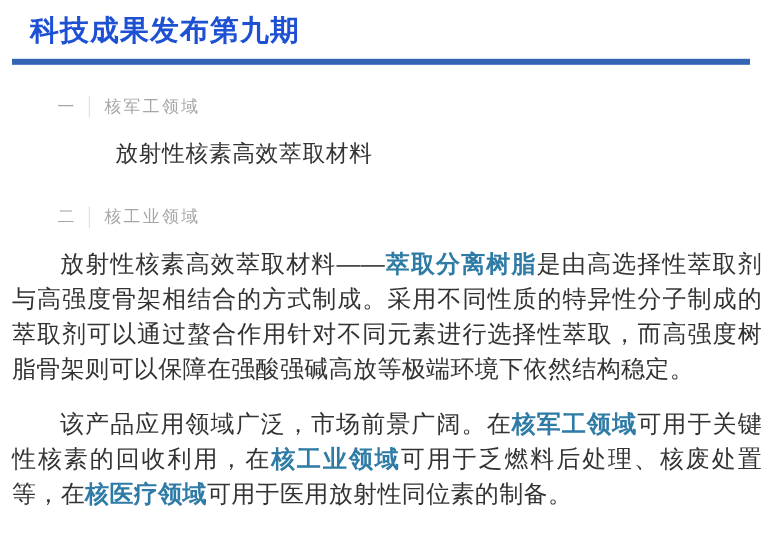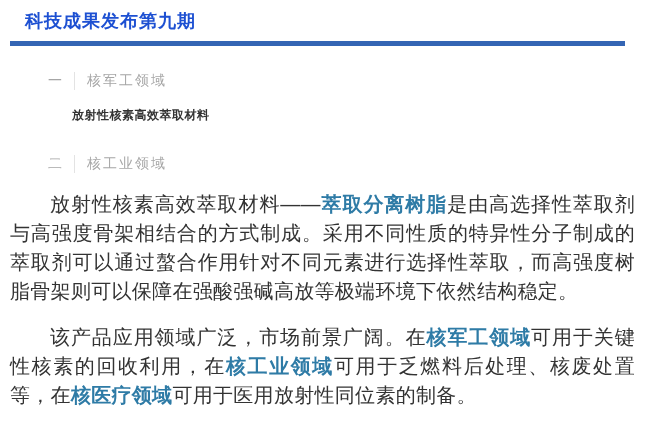--- a/index.html
+++ b/index.html
@@ -14,21 +14,21 @@
   html, body {
     width: 645px; height: 447px;
     background: #ffffff;
     font-family: "Liberation Sans", "DejaVu Sans", sans-serif;
     overflow: hidden;
   }
   .page { position: relative; width: 645px; height: 447px; background: #fff; }
 
   .doc-title {
     margin: 9px 0 0 25px;
-    font-size: 18px;
+    font-size: 24px;
     font-weight: bold;
     color: var(--title-blue);
     letter-spacing: 1px;
   }
   .title-rule {
     margin: 8px 0 0 10px;
     width: 615px;
     height: 5px;
     background: var(--rule-blue);
   }
@@ -43,23 +43,23 @@
   }
   .section-number { display: inline-block; }
   .section-divider {
     width: 1px;
     height: 18px;
     background: var(--divider-gray);
     margin: 0 12px 0 10px;
   }
 
   .achievement-name {
-    margin: 17px 0 0 72px;
-    font-size: 12px;
-    font-weight: bold;
+    margin: 17px 0 0 96px;
+    font-size: 19px;
+    font-weight: normal;
     color: var(--body-text);
     letter-spacing: 0.5px;
   }
 
   .section-header.second { margin-top: 31px; }
 
   .body-paragraph {
     margin: 17px 10px 0 10px;
     width: 625px;
     font-size: 20px;

